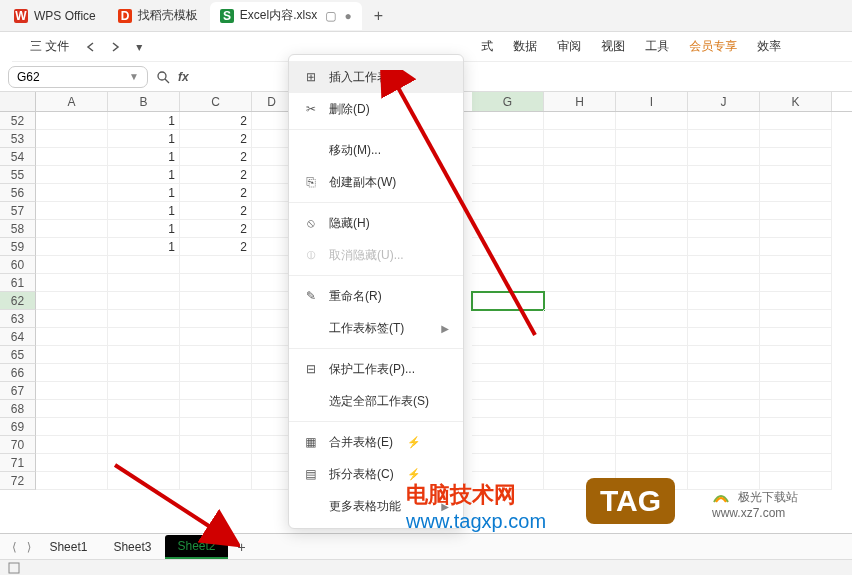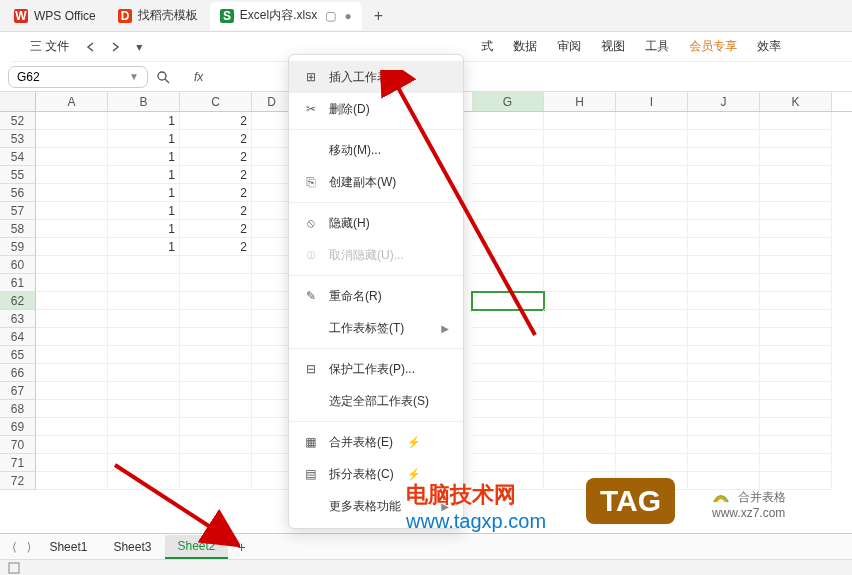--- a/index.html
+++ b/index.html
@@ -11,37 +11,37 @@
 .app-tab .lbl{color:#333;}
 .tab-extras{display:flex;align-items:center;margin-left:8px;gap:8px;color:#888;}
 .add-tab{margin-left:10px;color:#555;font-size:16px;cursor:pointer;}
 .menu-bar{height:30px;background:#fff;display:flex;align-items:center;padding:0 8px;border-bottom:1px solid #eee;margin-left:12px;}
 .menu-btn{width:24px;height:24px;display:flex;align-items:center;justify-content:center;color:#555;cursor:pointer;}
 .menu-label{padding:0 10px;color:#333;cursor:pointer;}
 .menu-label.orange{color:#d97b1e;}
 .formula-bar{height:30px;display:flex;align-items:center;border-bottom:1px solid #ddd;padding:0 8px;gap:8px;}
 .name-box{width:140px;height:22px;border:1px solid #ccc;border-radius:7px;display:flex;align-items:center;padding:0 8px;justify-content:space-between;}
 .name-box .dd{color:#888;font-size:10px;}
-.fx-zone{display:flex;align-items:flex-start;gap:24px;}
+.fx-zone{display:flex;align-items:flex-start;gap:8px;font-weight:bold;}
 .fx-btn{color:#555;font-style:italic;}
 .grid-area{position:relative;height:448px;overflow:hidden;}
 .col-headers{display:flex;height:20px;border-bottom:1px solid #ccc;}
 .corner{width:36px;border-right:1px solid #ccc;background:#f5f5f5;}
 .col-h{width:72px;border-right:1px solid #ddd;text-align:center;line-height:20px;color:#555;background:#f9f9f9;}
 .col-h.sel{background:#d8ead8;}
 .rows{}
 .row{display:flex;height:18px;}
 .row-h{width:36px;border-right:1px solid #ccc;border-bottom:1px solid #ddd;text-align:center;line-height:18px;color:#555;background:#f9f9f9;}
 .row-h.sel{background:#d8ead8;}
 .cell{width:72px;border-right:1px solid #eee;border-bottom:1px solid #eee;text-align:right;padding-right:4px;line-height:18px;color:#333;}
 .cell.active{outline:2px solid #3a9c3a;outline-offset:-1px;}
 .sheet-bar{position:absolute;bottom:16px;left:0;right:0;height:26px;border-top:1px solid #ccc;display:flex;align-items:center;padding:0 8px;background:#fafafa;gap:2px;}
 .nav-arrow{color:#888;padding:0 4px;cursor:pointer;}
 .sheet-tab{padding:4px 12px;cursor:pointer;color:#333;border-radius:3px 3px 0 0;}
-.sheet-tab.active{color:#1e8e3e;font-weight:500;border-bottom:2px solid #1e8e3e;background:#e5e5e5;}
+.sheet-tab.active{color:#1e8e3e;font-weight:500;border-bottom:2px solid #1e8e3e;background:#000000;}
 .sheet-add{padding:0 8px;color:#555;cursor:pointer;font-size:14px;}
 .status-bar{position:absolute;bottom:0;left:0;right:0;height:16px;background:#f3f3f3;border-top:1px solid #ddd;padding:0 8px;display:flex;align-items:center;}
 .context-menu{position:absolute;left:288px;top:54px;width:176px;background:#fff;border:1px solid #ddd;border-radius:6px;box-shadow:0 4px 16px rgba(0,0,0,0.15);padding:6px 0;z-index:10;}
 .ctx-item{display:flex;align-items:center;height:32px;padding:0 14px;cursor:pointer;color:#333;gap:10px;}
 .ctx-item:hover,.ctx-item.hover{background:#f0f0f0;}
 .ctx-item.disabled{color:#bbb;cursor:default;}
 .ctx-item .ci{width:16px;display:flex;align-items:center;justify-content:center;color:#555;}
 .ctx-item.disabled .ci{color:#ccc;}
 .ctx-item .arrow{margin-left:auto;color:#888;font-size:10px;}
 .ctx-item .bolt{color:#f5a623;font-size:11px;margin-left:4px;}
@@ -528,16 +528,16 @@
   <div class="t1">电脑技术网</div>
   <div class="t2">www.tagxp.com</div>
 </div>
 <div class="tag-badge">TAG</div>
 <div class="watermark wm2">
   <div class="t1">
     <span class="jg-ic"><svg width="18" height="18">
           <path d="M2 14 Q9 2 16 14" fill="none" stroke="#7cb342" stroke-width="2"></path>
           <path d="M4 14 Q9 6 14 14" fill="none" stroke="#ff9800" stroke-width="2"></path>
         </svg></span>
-    <span>合并表格</span>
+    <span>极光下载站</span>
   </div>
   <div class="t2">www.xz7.com</div>
 </div>
 
 </body></html>

